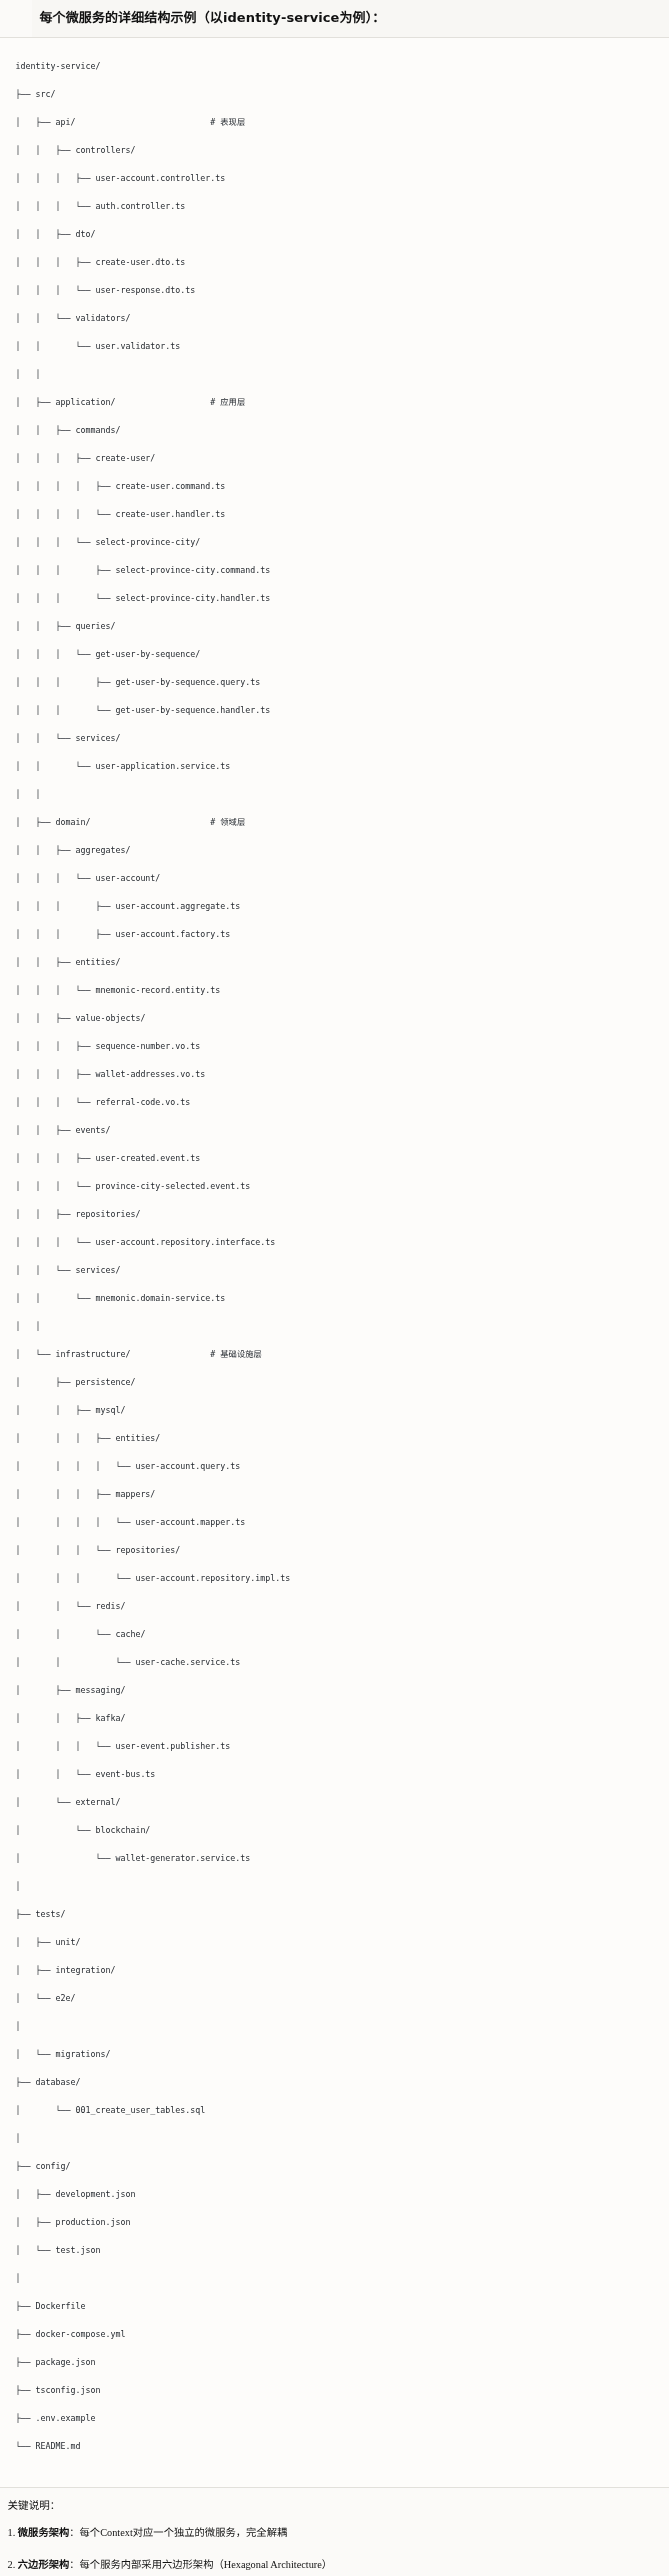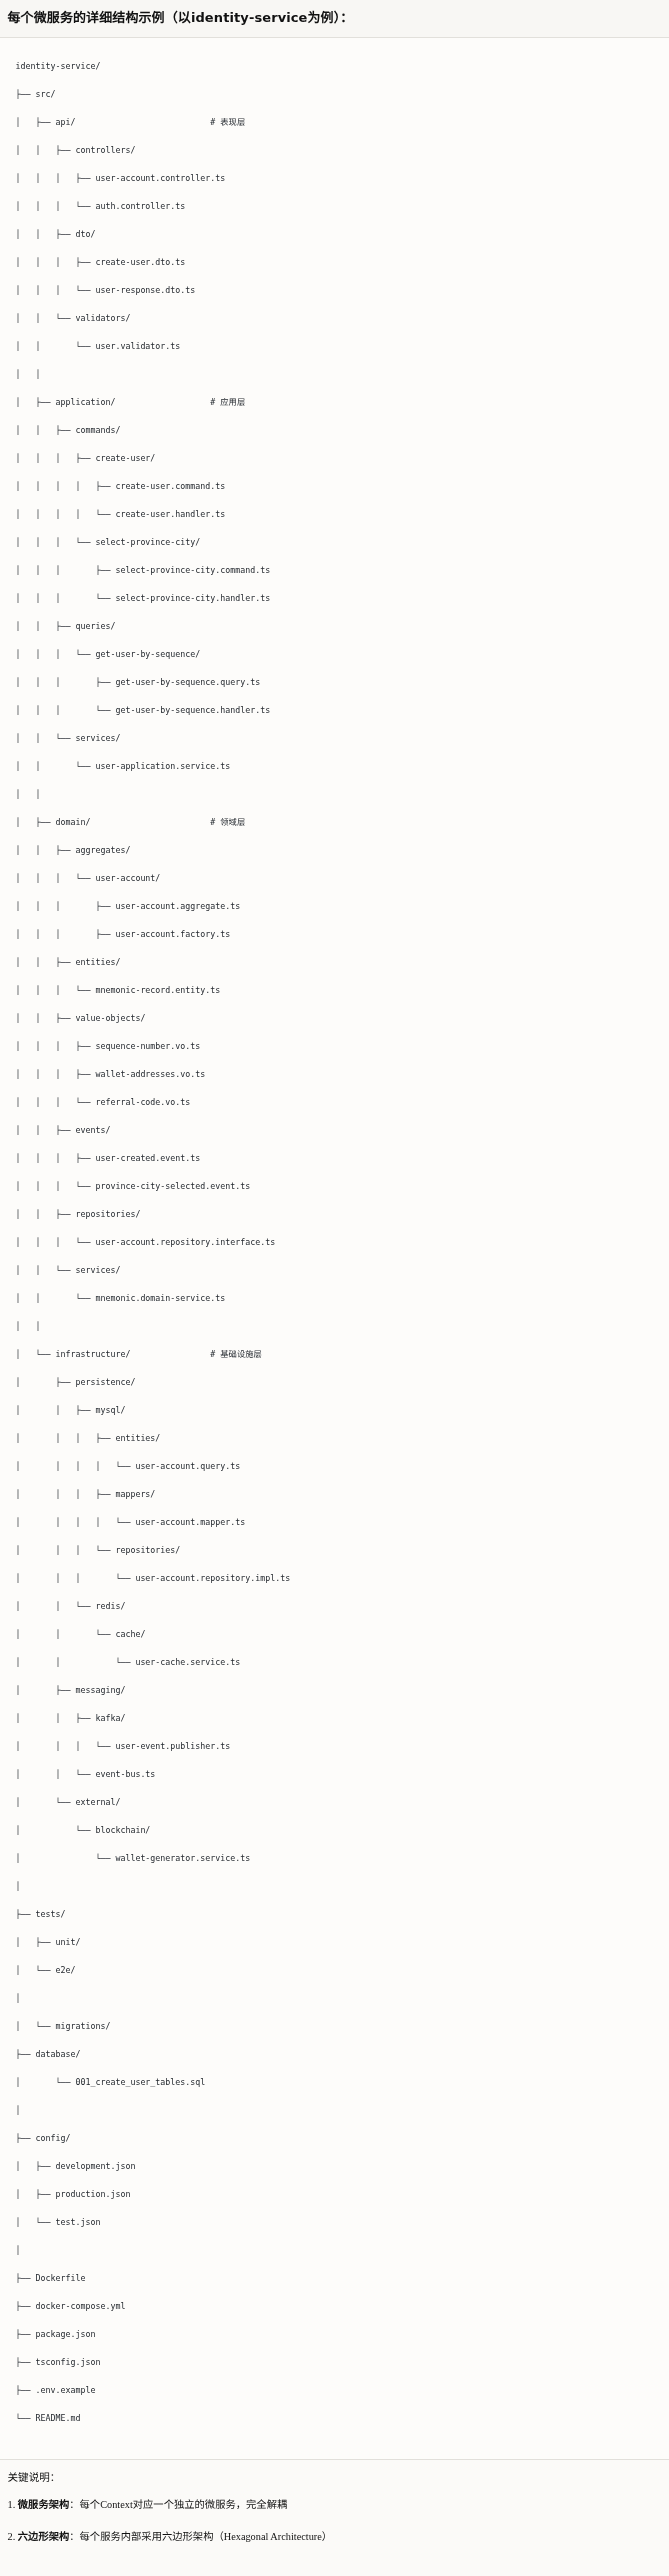--- a/index.html
+++ b/index.html
@@ -18,20 +18,21 @@
     width: 669px;
     box-sizing: border-box;
     padding: 0;
     background: #fbfaf8;
   }
 
   
   .doc-header {
     padding: 8.8px 7.5px 10px 7.5px;
     background: #f8f7f4;
+    margin-left: 32px;
   }
   .doc-title {
     font-family: "DejaVu Sans", "Liberation Sans", sans-serif;
     font-weight: bold;
     font-size: 13px;
     line-height: 1.4;
     letter-spacing: 0.1px;
     color: #111111;
     margin: 0;
   }
@@ -162,20 +163,21 @@
 <span class="tree-line">│       ├── messaging/</span>
 <span class="tree-line">│       │   ├── kafka/</span>
 <span class="tree-line">│       │   │   └── user-event.publisher.ts</span>
 <span class="tree-line">│       │   └── event-bus.ts</span>
 <span class="tree-line">│       └── external/</span>
 <span class="tree-line">│           └── blockchain/</span>
 <span class="tree-line">│               └── wallet-generator.service.ts</span>
 <span class="tree-line">│</span>
 <span class="tree-line">├── tests/</span>
 <span class="tree-line">│   ├── unit/</span>
+<span class="tree-line">│   ├── integration/</span>
 <span class="tree-line">│   └── e2e/</span>
 <span class="tree-line">│</span>
 <span class="tree-line">│   └── migrations/</span>
 <span class="tree-line">├── database/</span>
 <span class="tree-line">│       └── 001_create_user_tables.sql</span>
 <span class="tree-line">│</span>
 <span class="tree-line">├── config/</span>
 <span class="tree-line">│   ├── development.json</span>
 <span class="tree-line">│   ├── production.json</span>
 <span class="tree-line">│   └── test.json</span>

